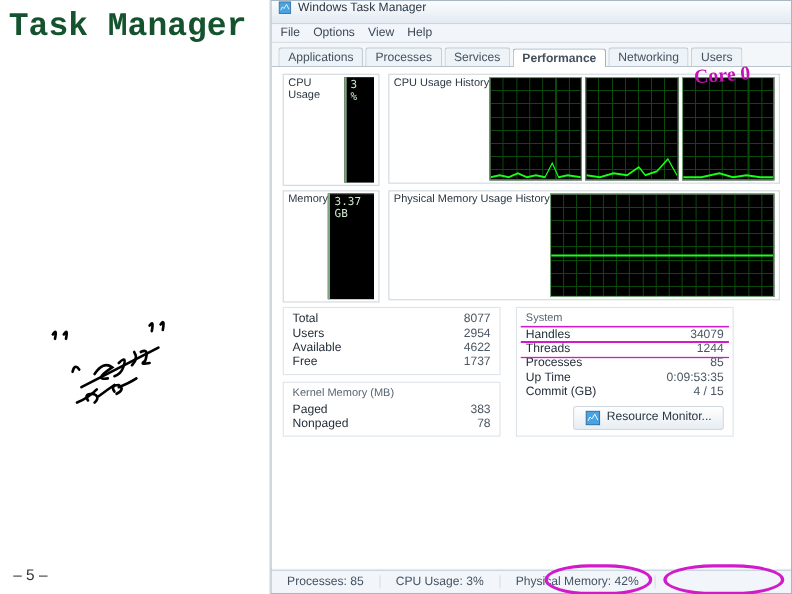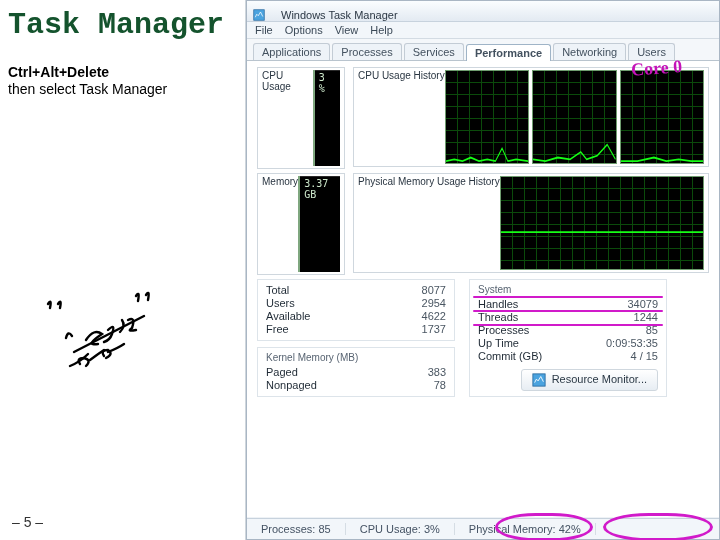--- a/index.html
+++ b/index.html
@@ -4,21 +4,21 @@
 <style>
   html,body{margin:0;padding:0;width:720px;height:540px;font-family:"Segoe UI",Tahoma,sans-serif;background:#fff;overflow:hidden}
   .slide{display:flex;height:540px;position:relative}
   .leftcol{width:245px;padding:10px 8px;box-sizing:border-box}
   .title{font-family:Liberation Mono, monospace;font-size:30px;font-weight:700;color:#14532d;line-height:1.05}
   .hint{margin-top:22px;font-size:14px;font-weight:700;color:#000;line-height:1.25}
   .hint .l2{font-weight:400}
   .slidenum{position:absolute;bottom:10px;left:12px;font-size:14px;color:#333}
   .shot{flex:1;position:relative;border-left:1px solid #cfd6dc}
   .win{position:absolute;left:0;top:0;right:0;bottom:0;background:#eef2f6;border:1px solid #a9b6c4;box-sizing:border-box}
-  .titlebar{height:20px;display:flex;align-items:flex-end;gap:16px;padding:0 6px;font-size:11px;color:#2b3744;background:linear-gradient(#fafdff,#e3eaf2);border-bottom:1px solid #c7d2dd}
+  .titlebar{height:20px;display:flex;align-items:flex-start;gap:6px;padding:0 6px;font-size:11px;color:#2b3744;background:linear-gradient(#fafdff,#e3eaf2);border-bottom:1px solid #c7d2dd}
   .titlebar svg{width:12px;height:12px}
   .menubar{display:flex;gap:12px;padding:2px 8px;font-size:11px;color:#3b4957;background:#f2f6fa;border-bottom:1px solid #d3dbe3}
   .menubar span{cursor:default}
   .tabs{display:flex;gap:2px;padding:4px 6px 0 6px;font-size:11px;color:#43515f;background:#f4f7fa;border-bottom:1px solid #b9c4ce}
   .tab{padding:2px 8px;border:1px solid #c3ccd5;border-bottom:none;background:#eef3f8;border-radius:3px 3px 0 0}
   .tab.active{background:#fff;border-color:#9fb4c7;font-weight:600;position:relative;top:1px}
   .body{background:#fff;padding:6px 10px 4px 10px;position:relative;height:calc(100% - 20px - 20px - 22px - 20px);box-sizing:border-box;overflow:hidden}
   .row1{display:flex;gap:8px;height:100px;margin-bottom:6px}
   .panel{border:1px solid #cfd7de;padding:2px 4px}
   .lbl{font-size:10px;color:#293541;margin-bottom:2px}
@@ -50,24 +50,20 @@
   .sysline{position:absolute;left:3px;right:3px;border-top:2px solid #d11aca;border-radius:2px}
   .scribble{position:absolute;left:40px;top:290px;width:170px;height:80px;pointer-events:none}
 </style>
 </head>
 <body>
 
 <div class="slide">
 
   <div class="leftcol">
     <div class="title">Task Manager</div>
-    <div class="hint">
-      <div>Ctrl+Alt+Delete</div>
-      <div class="l2">then select Task Manager</div>
-    </div>
     <svg class="scribble" viewBox="0 0 170 80">
       <g stroke="#000" stroke-width="2.4" fill="none" stroke-linecap="round">
         <path d="M8 14 q4 -6 2 4"></path>
         <path d="M18 14 q4 -6 2 4"></path>
         <path d="M96 6 q4 -6 2 5"></path>
         <path d="M106 5 q4 -6 2 5"></path>
         <path d="M26 48 q2 -8 6 -2"></path>
         <path d="M34 62 l70 -36"></path>
         <path d="M46 50 q8 -12 16 -6 q-18 12 -4 10"></path>
         <path d="M68 40 q8 -8 4 4 q-2 6 -8 8"></path>

